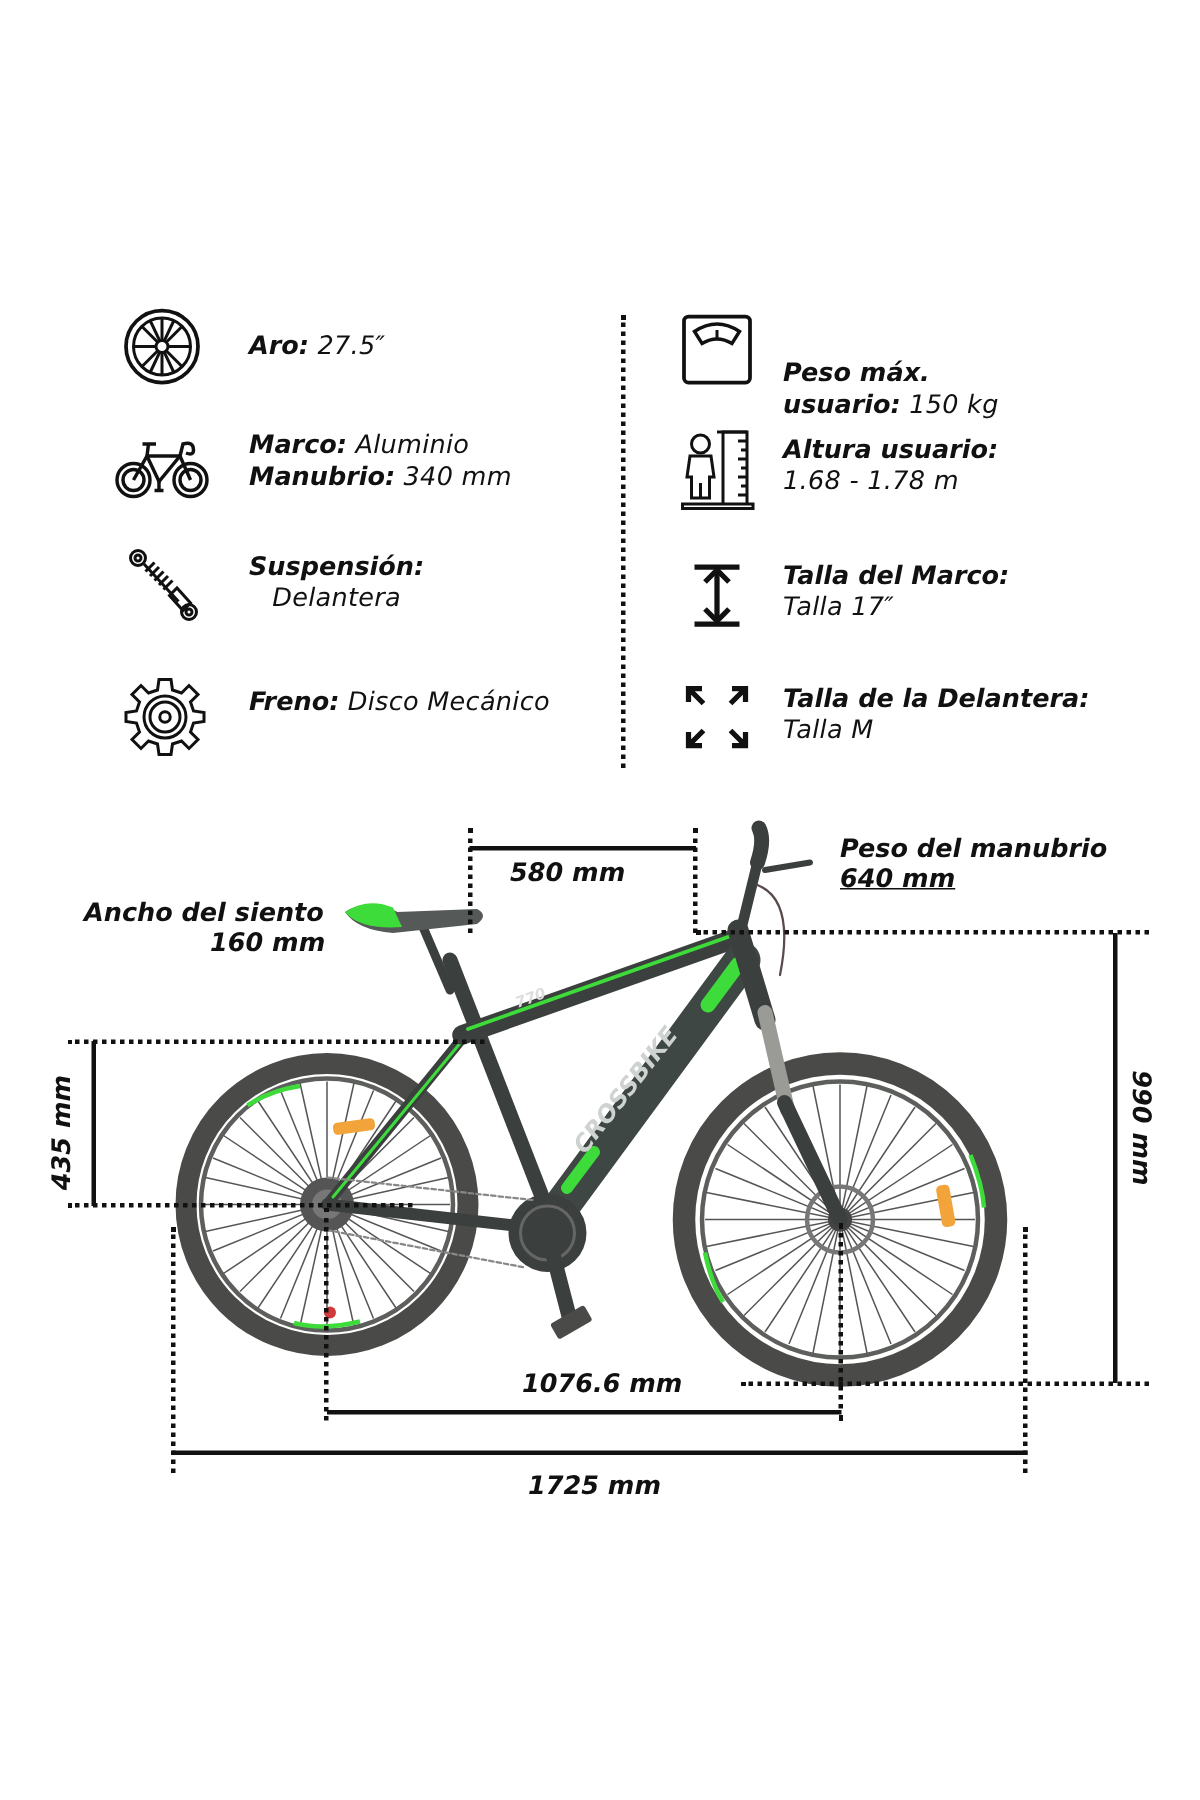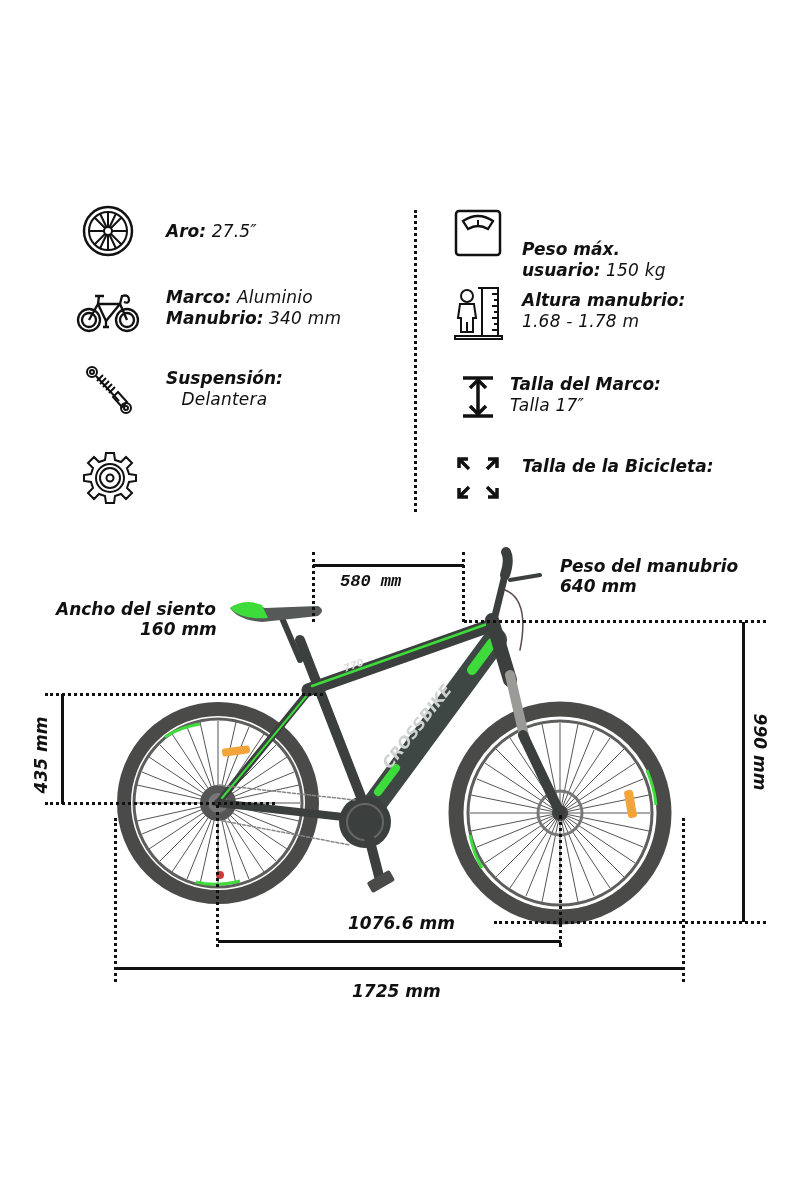--- a/index.html
+++ b/index.html
@@ -101,20 +101,21 @@
     <svg width="56" height="56" viewBox="0 0 56 56">
       <g fill="none" stroke="#111" stroke-width="2">
         <path d="M24 3 L32 3 L33 10 L39 12 L44 7 L50 13 L45 18 L47 24 L54 25 L54 31 L47 32 L45 38 L50 43 L44 49 L39 44 L33 46 L32 53 L24 53 L23 46 L17 44 L12 49 L6 43 L11 38 L9 32 L2 31 L2 25 L9 24 L11 18 L6 13 L12 7 L17 12 L23 10 Z"></path>
         <circle cx="28" cy="28" r="14"></circle>
           <circle cx="28" cy="28" r="10"></circle>
           <circle cx="28" cy="28" r="3.5"></circle>
       </g>
     </svg>
   </div>
   <div class="txt" style="left:84px; top:8px;">
+    <div><b>Freno:</b><span class="v"> Disco Mecánico</span></div>
   </div>
 </div>
 
 <div class="spec" style="left:450px; top:205px;">
   <div class="icon">
     <svg width="50" height="50" viewBox="0 0 50 50">
       <rect x="3" y="3" width="44" height="44" rx="3" fill="none" stroke="#111" stroke-width="2.5"></rect>
       <path d="M10 13 Q25 3 40 13 L35 21 Q25 15 15 21 Z" fill="none" stroke="#111" stroke-width="2.3"></path>
       <line x1="25" y1="12" x2="25" y2="18" stroke="#111" stroke-width="2"></line>
     </svg>
@@ -133,56 +134,57 @@
         <path d="M8 20 L22 20 L24 34 L21 34 L21 48 L9 48 L9 34 L6 34 Z"></path>
         <line x1="15" y1="38" x2="15" y2="48"></line>
         <path d="M3 52 L50 52 L50 55 L3 55 Z"></path>
         <path d="M30 52 L30 4 L46 4 L46 52"></path>
         <line x1="26" y1="4" x2="46" y2="4"></line>
         <path d="M40 10 L46 10 M42 16 L46 16 M40 22 L46 22 M42 28 L46 28 M40 34 L46 34 M42 40 L46 40 M40 46 L46 46"></path>
       </g>
     </svg>
   </div>
   <div class="txt" style="left:72px; top:6px;">
-    <div><b>Altura manubrio:</b></div>
+    <div><b>Altura usuario:</b></div>
     <div><span class="v">1.68 - 1.78 m</span></div>
   </div>
 </div>
 
 <div class="spec" style="left:450px; top:368px;">
   <div class="icon">
     <svg width="50" height="50" viewBox="0 0 50 50">
       <g stroke="#111" stroke-width="3.5" fill="none">
         <line x1="10" y1="7" x2="40" y2="7"></line>
           <line x1="10" y1="45" x2="40" y2="45"></line>
         <line x1="25" y1="9" x2="25" y2="43"></line>
         <path d="M17 17 L25 9 L33 17"></path>
           <path d="M17 35 L25 43 L33 35"></path>
       </g>
     </svg>
   </div>
-  <div class="txt" style="left:60px; top:6px;">
+  <div class="txt" style="left:72px; top:6px;">
     <div><b>Talla del Marco:</b></div>
     <div><span class="v">Talla 17″</span></div>
   </div>
 </div>
 
 <div class="spec" style="left:450px; top:450px;">
   <div class="icon">
     <svg width="50" height="50" viewBox="0 0 50 50">
       <g stroke="#111" stroke-width="3.5" fill="none">
         <path d="M6 15 L6 6 L15 6 M6 6 L16 16"></path>
         <path d="M44 15 L44 6 L35 6 M44 6 L34 16"></path>
         <path d="M6 35 L6 44 L15 44 M6 44 L16 34"></path>
         <path d="M44 35 L44 44 L35 44 M44 44 L34 34"></path>
       </g>
     </svg>
   </div>
   <div class="txt" style="left:72px; top:6px;">
-    <div><b>Talla de la Bicicleta:</b></div>
+    <div><b>Talla de la Delantera:</b></div>
+    <div><span class="v">Talla M</span></div>
   </div>
 </div>
 
 <svg class="bike" width="800" height="1200" viewBox="0 0 800 1200">
 
   <g>
     <circle cx="218" cy="803" r="94" fill="none" stroke="#4a4a48" stroke-width="14"></circle>
     <circle cx="218" cy="803" r="84" fill="none" stroke="#5c5f5c" stroke-width="3"></circle>
     <g stroke="#555" stroke-width="1">
       <line x1="218" y1="721" x2="218" y2="885"></line>
@@ -276,27 +278,27 @@
 
     <path d="M218 785 L355 800 M218 820 L350 845" stroke="#888" stroke-width="1.5" stroke-dasharray="3 2" fill="none"></path>
   </g>
   <text x="390" y="770" transform="rotate(-52 390 770)" font-family="DejaVu Sans, sans-serif" font-weight="700" font-style="italic" font-size="16" fill="#cfd3d0">CROSSBIKE</text>
   <text x="345" y="672" transform="rotate(-20 345 672)" font-family="DejaVu Sans, sans-serif" font-weight="700" font-style="italic" font-size="10" fill="#dddddd">770</text>
 </svg>
 
 <div class="vdot" style="left:312px; top:552px; height:70px;"></div>
 <div class="vdot" style="left:462px; top:552px; height:70px;"></div>
 <div class="hsolid" style="left:313px; top:564px; width:151px;"></div>
-<div class="dim-label" style="left:340px; top:572px;font-family:Liberation Mono, monospace;">580 mm</div>
+<div class="dim-label" style="left:340px; top:572px;">580 mm</div>
 
 <div class="dim-label" style="left:56px; top:599px;">Ancho del siento</div>
 <div class="dim-label" style="left:140px; top:619px;">160 mm</div>
 
 <div class="dim-label" style="left:560px; top:556px;">Peso del manubrio</div>
-<div class="dim-label" style="left:560px; top:576px;">640 mm</div>
+<div class="dim-label" style="left:560px; top:576px;text-decoration:underline;">640 mm</div>
 
 <div class="hdot" style="left:464px; top:620px; width:302px;"></div>
 <div class="vsolid" style="left:742px; top:622px; height:300px;"></div>
 <div class="hdot" style="left:494px; top:921px; width:272px;"></div>
 <div class="dim-label" style="left:722px; top:742px; transform:rotate(90deg); transform-origin:center;">990 mm</div>
 
 <div class="hdot" style="left:45px; top:693px; width:278px;"></div>
 <div class="hdot" style="left:45px; top:802px; width:230px;"></div>
 <div class="vsolid" style="left:61px; top:694px; height:110px;"></div>
 <div class="dim-label" style="left:3px; top:745px; transform:rotate(-90deg); transform-origin:center;">435 mm</div>

